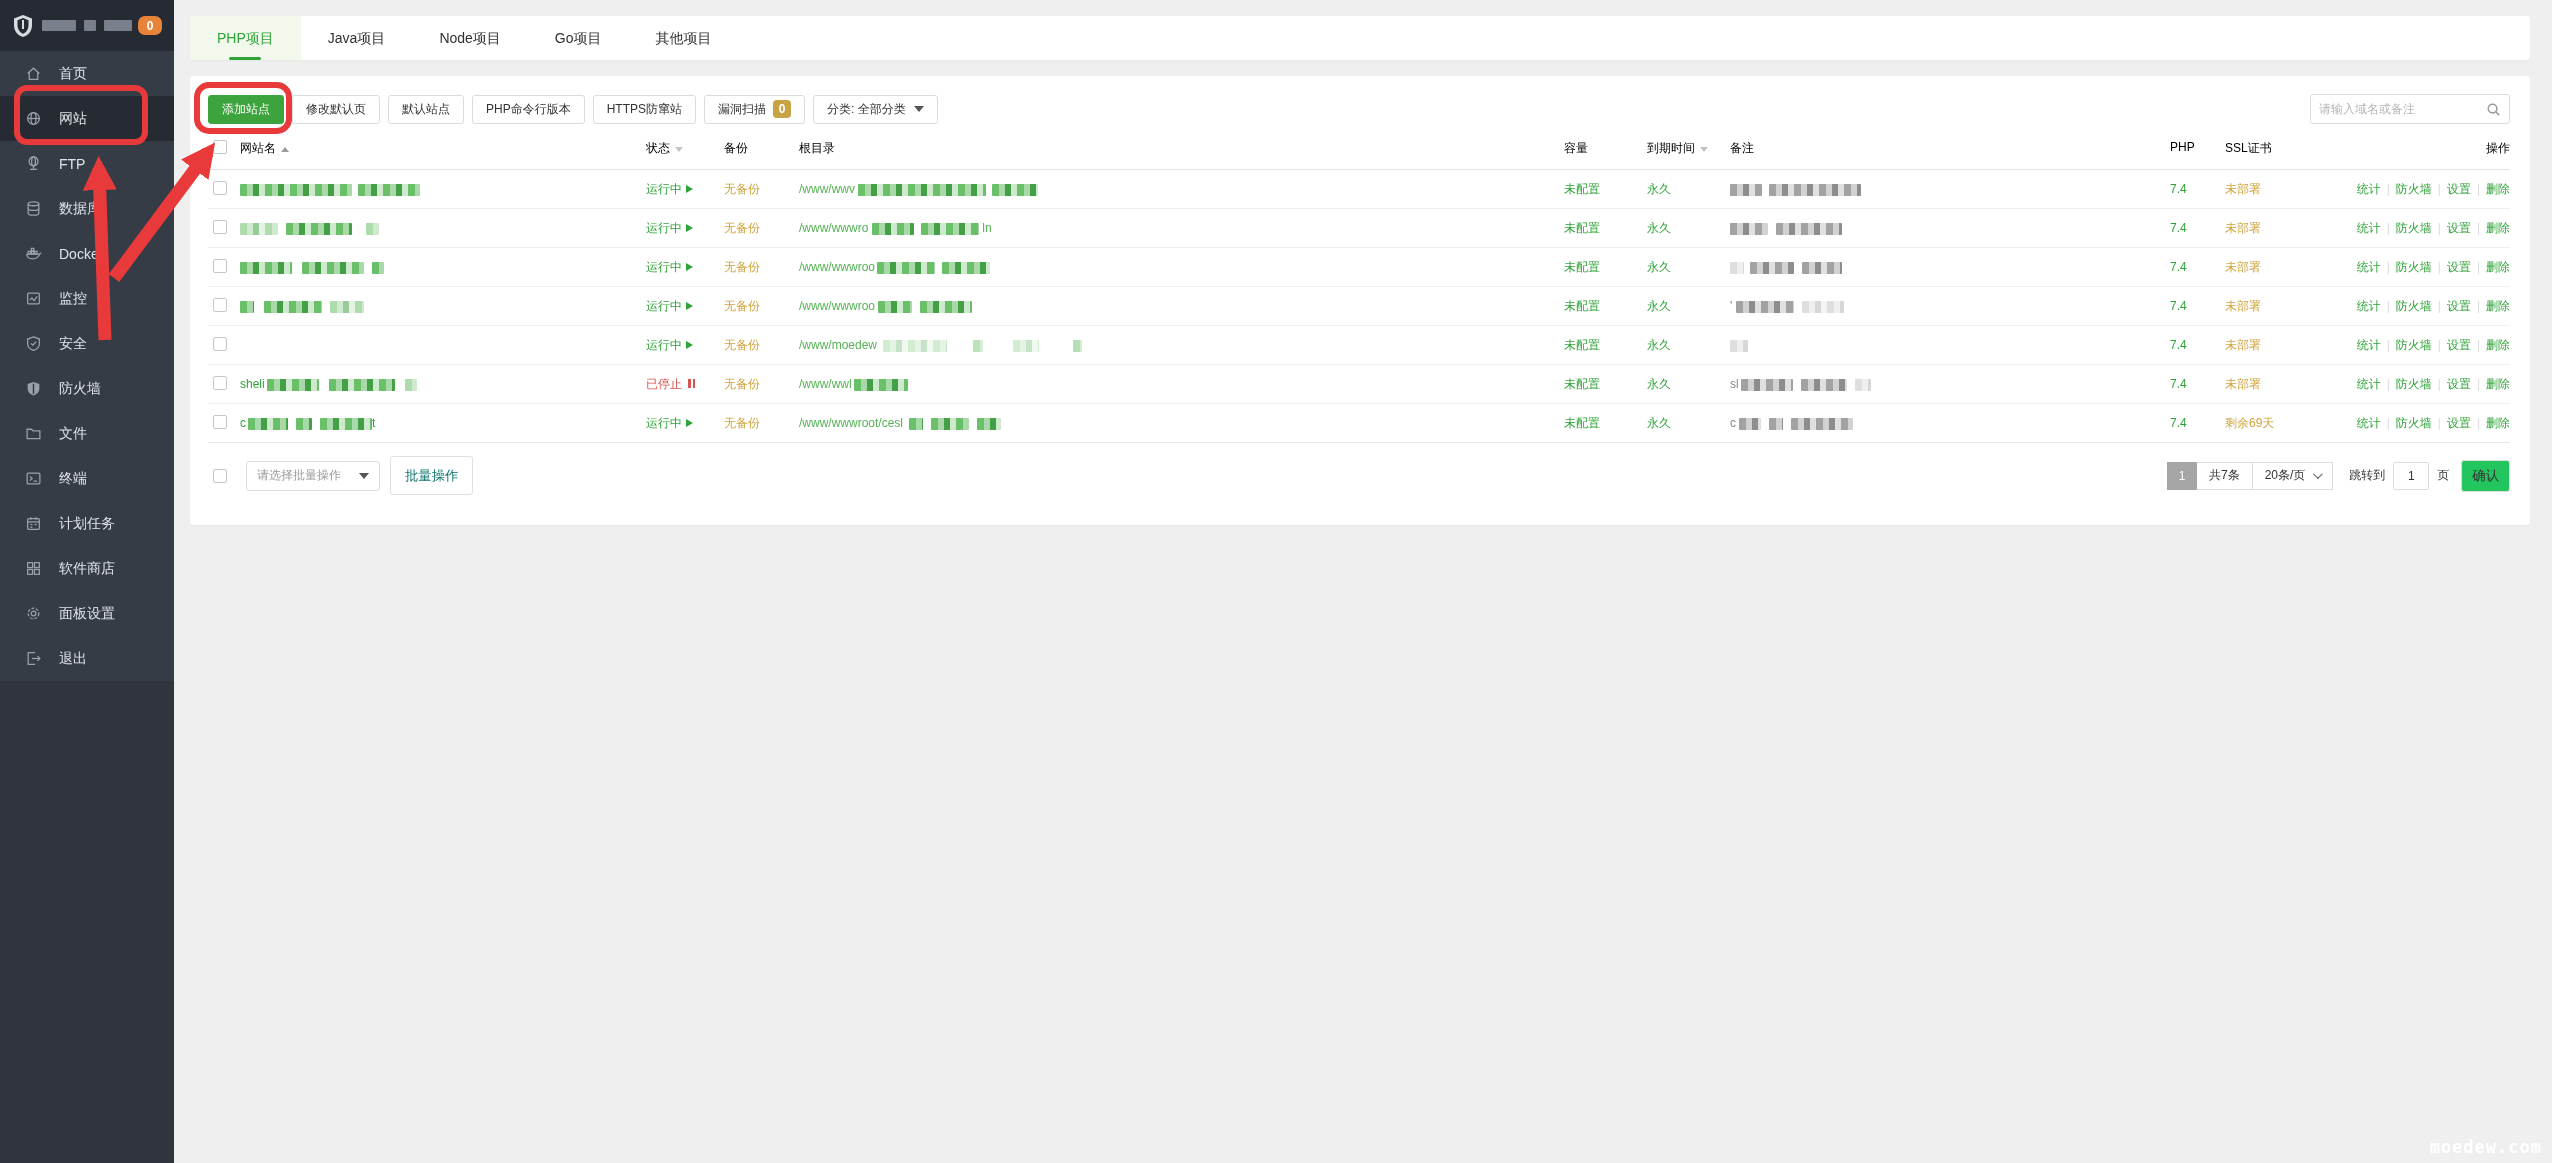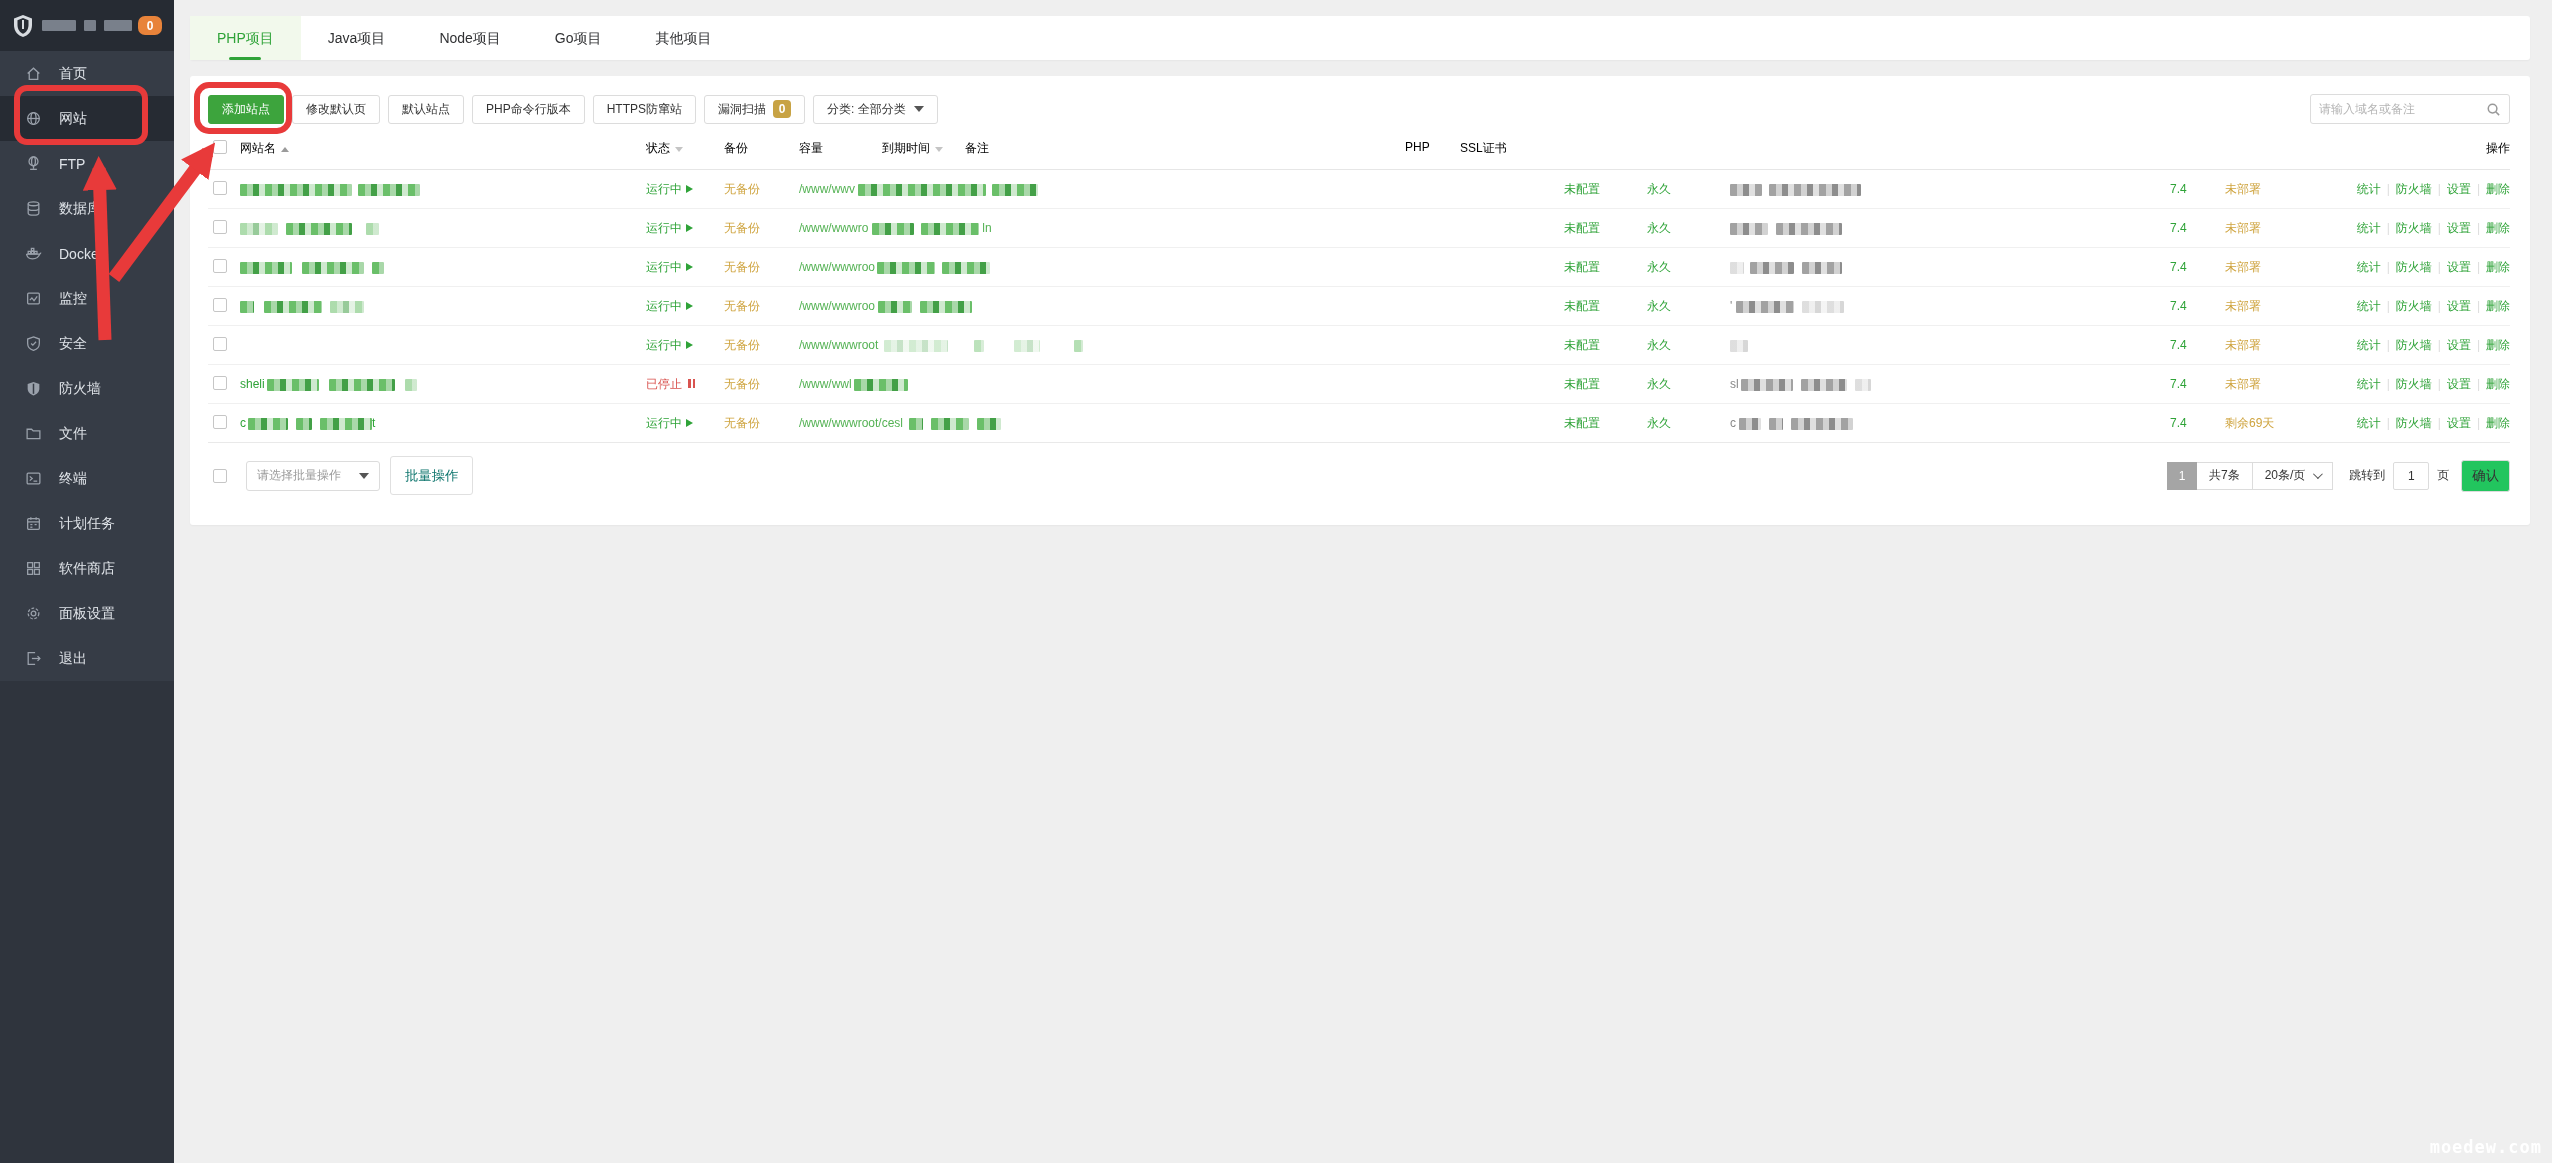--- a/index.html
+++ b/index.html
@@ -308,20 +308,21 @@
           <line x1="10.4" y1="10.4" x2="14" y2="14"></line>
         </svg>
     </div>
   </div>
 
   <div class="thead">
     <div class="cell c-check"><span class="cb"></span></div>
     <div class="cell c-name"><span>网站名</span><span class="sort-up"></span></div>
     <div class="cell c-status"><span>状态</span><span class="sort-dn"></span></div>
     <div class="cell c-backup"><span>备份</span></div>
+    <div class="cell c-root"><span>根目录</span></div>
     <div class="cell c-cap"><span>容量</span></div>
     <div class="cell c-exp"><span>到期时间</span><span class="sort-dn"></span></div>
     <div class="cell c-note"><span>备注</span></div>
     <div class="cell c-php"><span>PHP</span></div>
     <div class="cell c-ssl"><span>SSL证书</span></div>
     <div class="cell c-ops"><span>操作</span></div>
   </div>
 
   <div class="trow">
     <div class="cell c-check"><span class="cb"></span></div>
@@ -412,21 +413,21 @@
   </div>
 
   <div class="trow">
     <div class="cell c-check"><span class="cb"></span></div>
     <div class="cell c-name gtx">
       <span></span><span></span>
     </div>
     <div class="cell c-status"><span class="gtx">运行中</span><span class="play"></span></div>
     <div class="cell c-backup warn">无备份</div>
     <div class="cell c-root">
-      <span class="rtx">/www/wwwroot</span><span class="mz lt" style="width:64px;margin-left:6px;opacity:.3"></span><span class="mz lt" style="width:10px;margin-left:26px;opacity:.45"></span><span class="mz lt" style="width:26px;margin-left:30px;opacity:.3"></span><span class="mz lt" style="width:9px;margin-left:34px;opacity:.5"></span><span class="rtx"></span>
+      <span class="rtx">/www/moedew</span><span class="mz lt" style="width:64px;margin-left:6px;opacity:.3"></span><span class="mz lt" style="width:10px;margin-left:26px;opacity:.45"></span><span class="mz lt" style="width:26px;margin-left:30px;opacity:.3"></span><span class="mz lt" style="width:9px;margin-left:34px;opacity:.5"></span><span class="rtx"></span>
     </div>
     <div class="cell c-cap gtx">未配置</div>
     <div class="cell c-exp gtx">永久</div>
     <div class="cell c-note">
       <span style="color:#888"></span><span class="mz gy lt" style="width:18px"></span>
     </div>
     <div class="cell c-php gtx">7.4</div>
     <div class="cell c-ssl warn">未部署</div>
     <div class="cell c-ops">
       <a>统计</a><i>|</i><a>防火墙</a><i>|</i><a>设置</a><i>|</i><a>删除</a>

